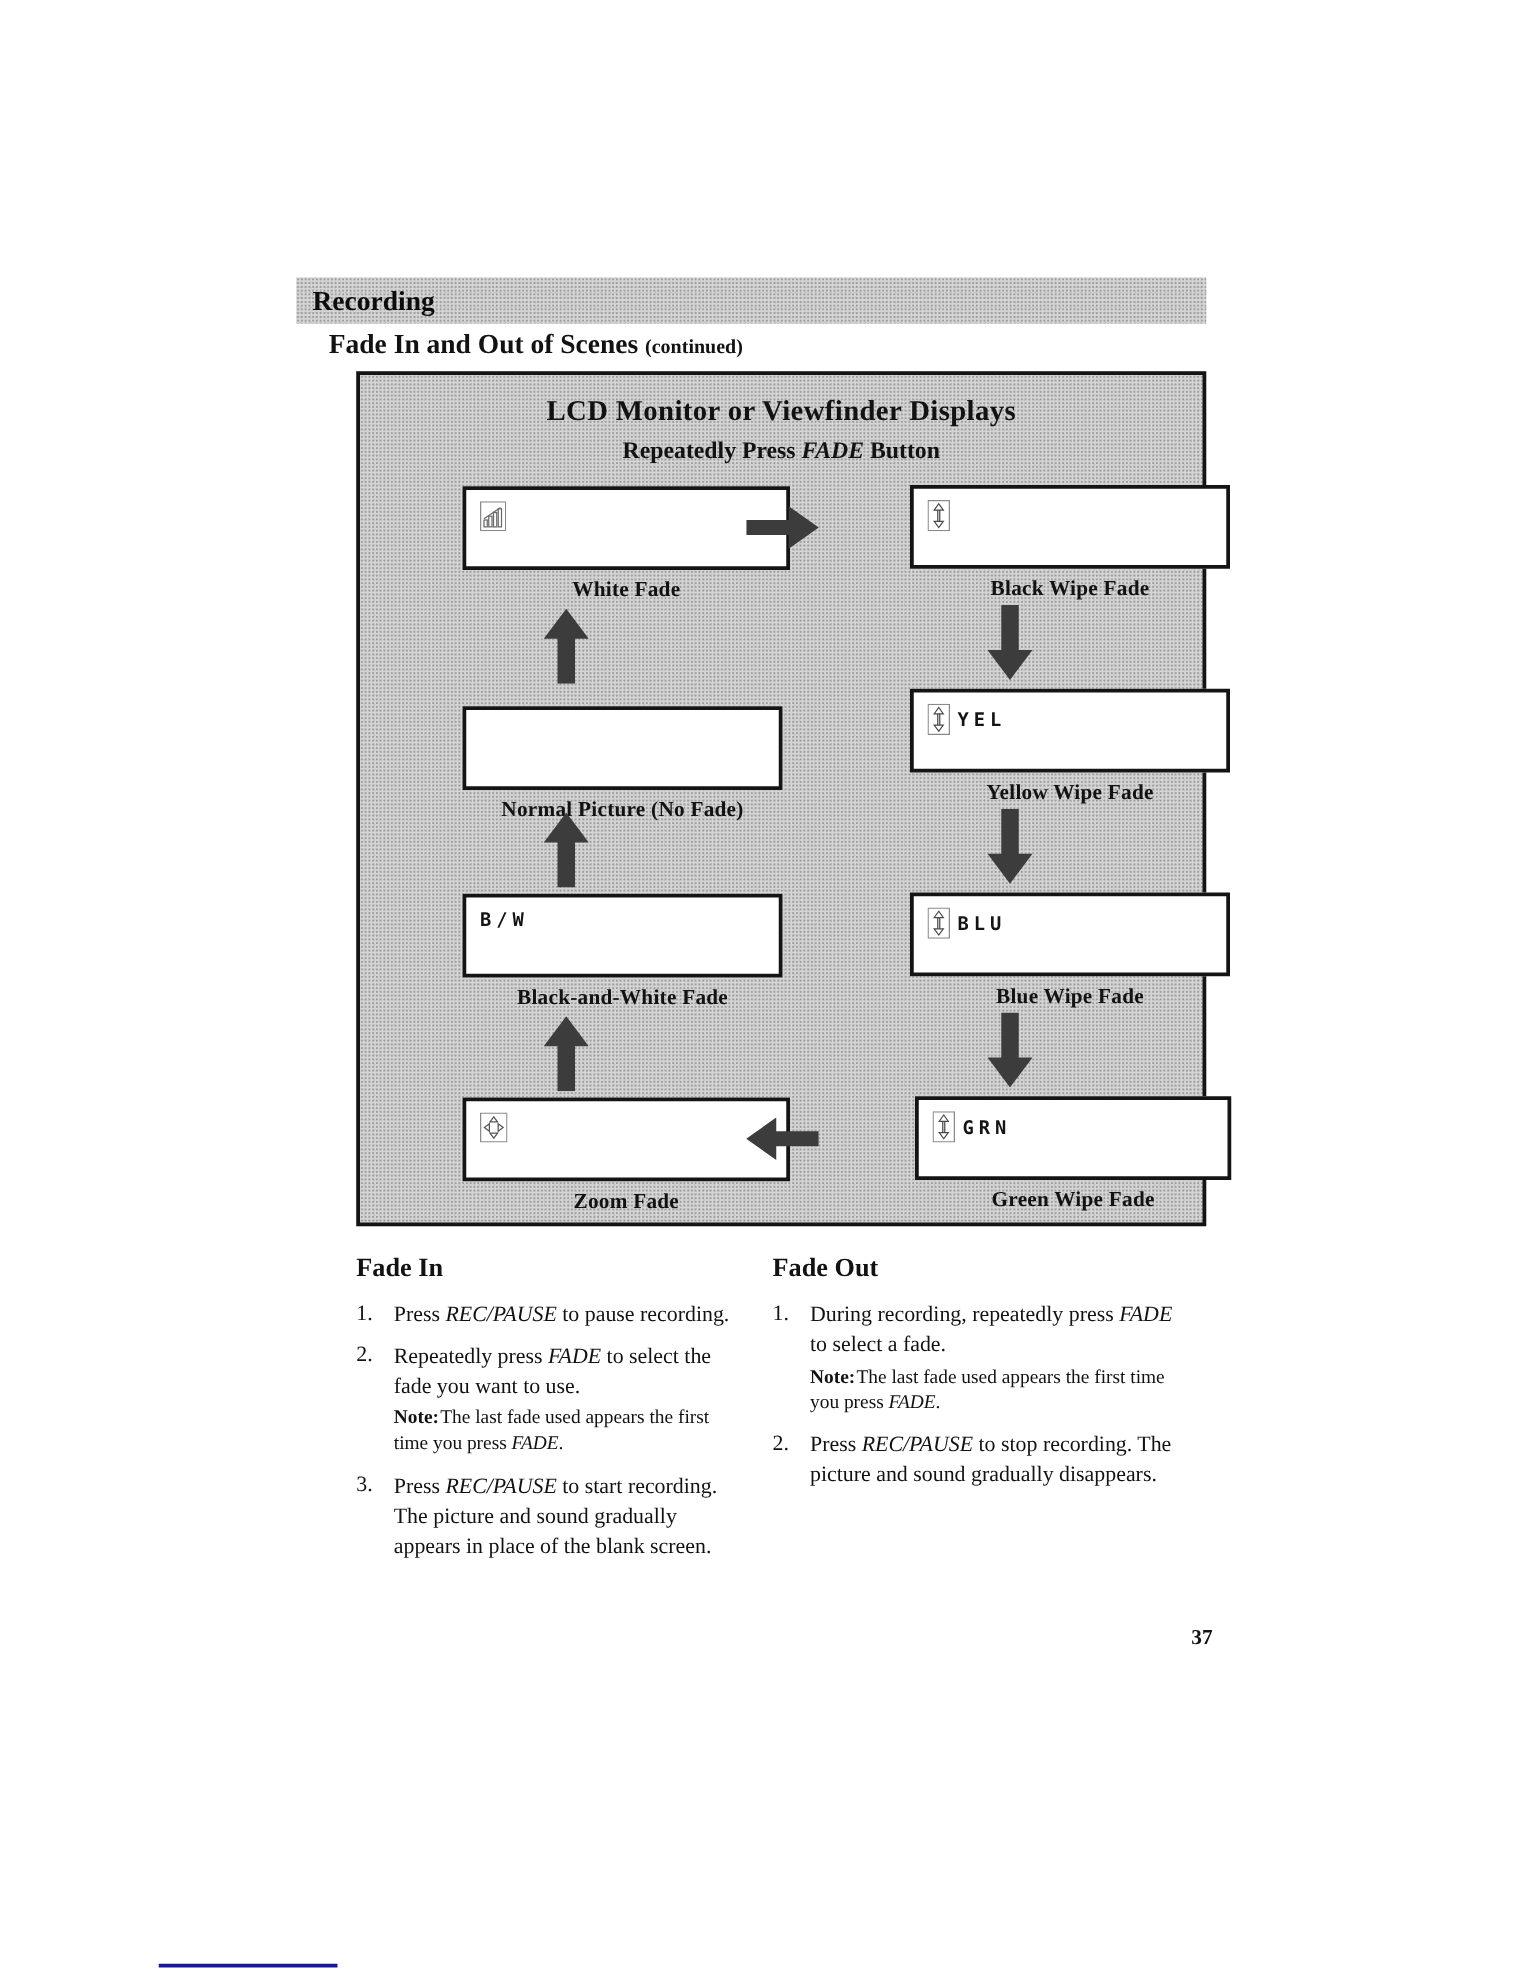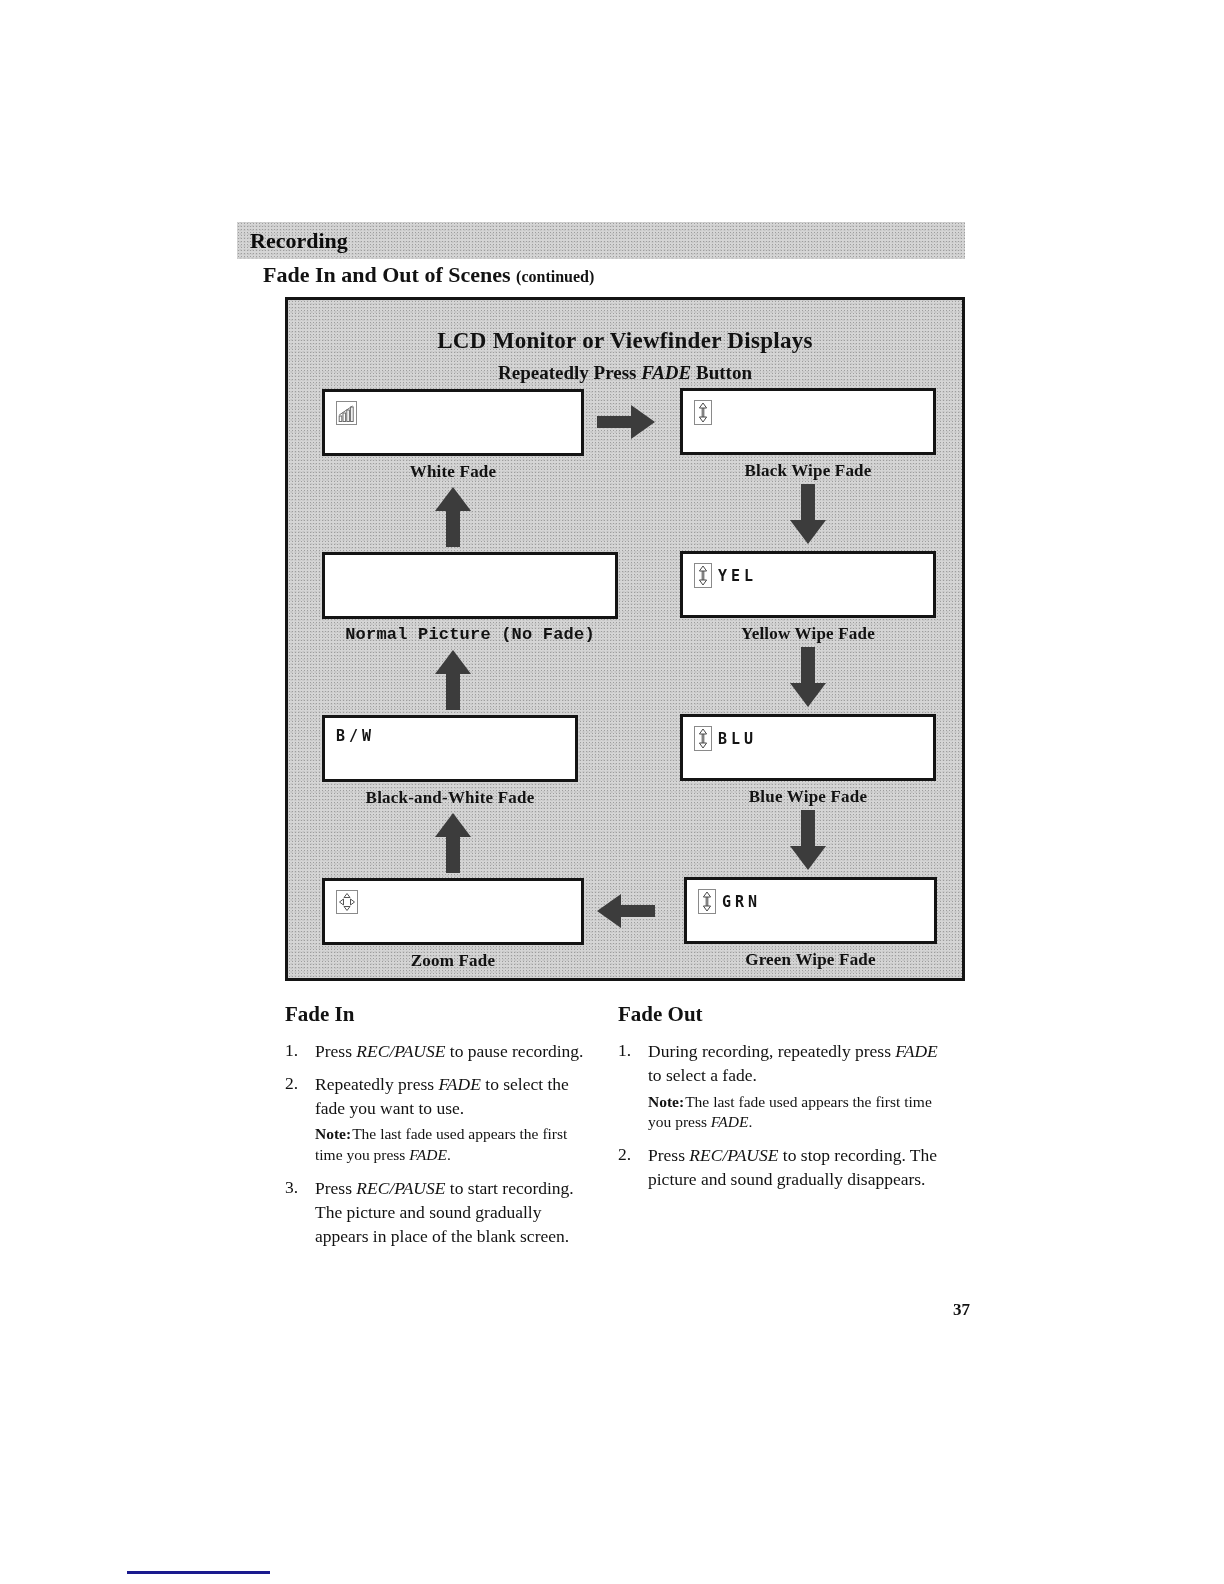--- a/index.html
+++ b/index.html
@@ -32,29 +32,29 @@
   .subsection{
     position:absolute;left:263px;top:262px;width:700px;
     font-size:22px;font-weight:bold;
   }
   .subsection .cont{font-size:16px;font-weight:bold;}
   .diagram{
     position:absolute;left:285px;top:297px;width:680px;height:684px;
     border:3px solid #141414;box-sizing:border-box;
   }
   .dg-title{
-    margin-top:28px;text-align:center;
+    margin-top:16px;text-align:center;
     font-size:23px;font-weight:bold;letter-spacing:0.3px;
   }
   .dg-sub{
     margin-top:8px;text-align:center;
     font-size:19px;font-weight:bold;
   }
   .it{font-style:italic;}
-  .cell{position:absolute;}
+  .cell{position:absolute;margin-left:48px;}
   .screen{
     background:#ffffff;border:3px solid #141414;box-sizing:border-box;
     width:100%;height:67px;
   }
   .osd-row{
     display:flex;align-items:center;gap:6px;
     padding:9px 16px 0 11px;
   }
   .osd-txt{
     font-family:"DejaVu Sans Mono", monospace;
@@ -127,21 +127,21 @@
           <rect x="0.5" y="0.5" width="17" height="24" fill="#ffffff" stroke="#8a8a8a"></rect>
           <path d="M9 3 L5.4 8 L12.6 8 Z" fill="none" stroke="#4a4a4a"></path>
           <path d="M8.2 8 L8.2 17 M9.8 8 L9.8 17" stroke="#4a4a4a"></path>
           <path d="M9 22 L5.4 17 L12.6 17 Z" fill="none" stroke="#4a4a4a"></path>
         </svg>
       </div>
     </div>
     <div class="cap">Black Wipe Fade</div>
   </div>
 
-  <div class="cell" style="left:322px;top:552px;width:296px;font-family:Liberation Mono, monospace;">
+  <div class="cell" style="left:322px;top:565px;width:256px;">
     <div class="screen"></div>
     <div class="cap">Normal Picture (No Fade)</div>
   </div>
 
   <div class="cell" style="left:680px;top:551px;width:256px;">
     <div class="screen">
       <div class="osd-row">
         <svg class="cell-icon" width="18" height="25" viewBox="0 0 18 25">
           <rect x="0.5" y="0.5" width="17" height="24" fill="#ffffff" stroke="#8a8a8a"></rect>
           <path d="M9 3 L5.4 8 L12.6 8 Z" fill="none" stroke="#4a4a4a"></path>

